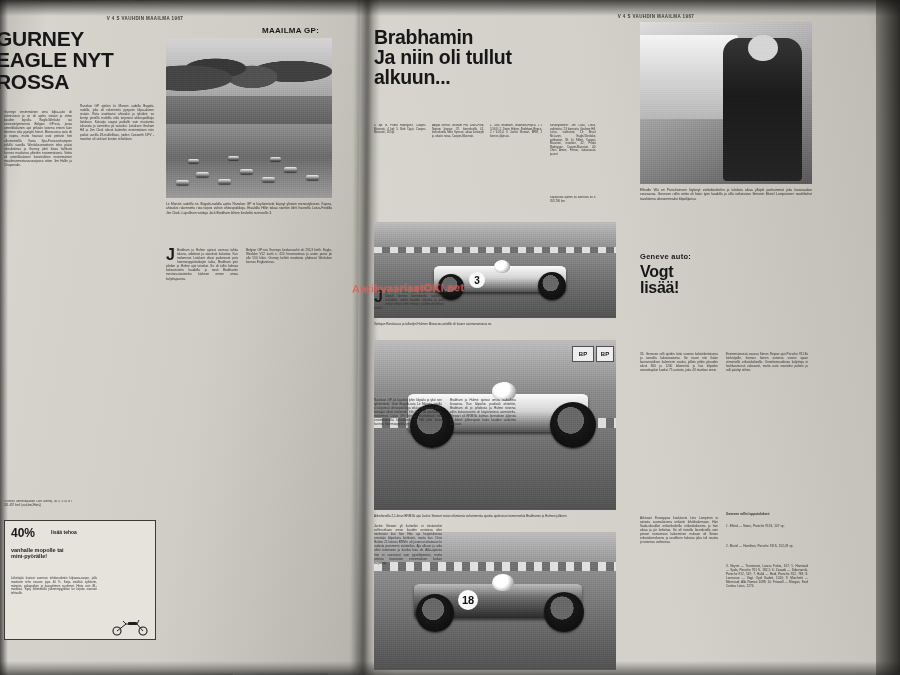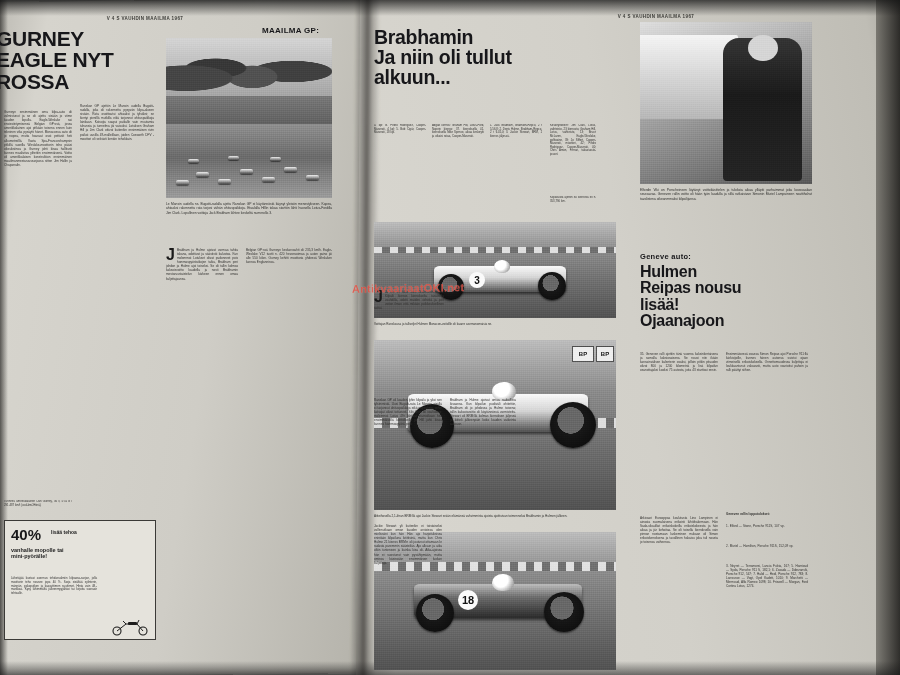--- a/index.html
+++ b/index.html
@@ -301,21 +301,21 @@
 
   <div class="col body-col" style="left:80px; top:104px; width:74px; height:430px;">Ranskan GP ajettiin Le Mansin uudella Bugatti-radalla, joka oli rakennettu pysyvän kilpa-alueen sisään. Rata osoittautui ahtaaksi ja tylsäksi; se kiertyi pienillä mutkilla eikä tarjonnut ohituspaikkoja lainkaan. Katsojia saapui paikalle vain muutamia tuhansia ja tunnelma jäi vaisuksi. Lotuksen Graham Hill ja Jim Clark ottivat kuitenkin ensimmäisen rivin paikat uusilla 49-malleillaan, joiden Cosworth DFV -moottori oli selvästi kentän tehokkain.</div>
 
   <div class="col body-col" style="left:166px; top:248px; width:72px; height:262px;">
     <span class="dropcap">J</span><span>Brabham ja Hulme ajoivat varmaa tahtia takana, odottivat ja säästivät kalustoa. Kun molemmat Lotukset olivat pudonneet pois hammaspyörävikojen takia, Brabham peri johdon ja Hulme ajoi toiseksi. Se oli tallin kolmas kaksoisvoitto kaudella ja nosti Brabhamin mestaruustaistelun kärkeen ennen omaa kuljettajaansa.</span>
   </div>
 
   <div class="col body-col" style="left:246px; top:248px; width:86px; height:400px;">Belgian GP:ssä Gurneyn keskarvauhti oli 235,3 km/h. Eagle-Weslake V12 tuotti n. 420 hevosvoimaa ja auton paino jäi alle 550 kilon. Gurney kehitti moottoria yhdessä Weslaken kanssa Englannissa.</div>
 
   <div class="ad" style="left:4px; top:520px; width:150px; height:118px;">
-    <div class="ad-head" style="position:absolute; left:6px; top:6px; font-size:15px;text-align:right;">40%</div>
+    <div class="ad-head" style="position:absolute; left:6px; top:6px; font-size:12px;text-align:right;">40%</div>
     <div class="ad-sub" style="position:absolute; left:46px; top:9px;">lisää tehoa</div>
     <div class="ad-sub" style="position:absolute; left:6px; top:26px; white-space:pre-line; font-size:5.5px;">vanhalle mopolle tai
 mini-pyörälle!</div>
     <div class="ad-body" style="position:absolute; left:6px; top:56px; width:86px; text-align:justify;">Lähetäjää kustavi asennus tehdasvalmiin kilpaosa-sarjan, jolla moottorin teho nousee jopa 40 %. Sarja sisältää sylinterin, männän, pakoputken ja kaasuttimen suuttimet. Hinta vain 48,- markkaa. Kysy lähimmältä jälleenmyyjältäsi tai kirjoita suoraan tehtaalle.</div>
     <svg class="moped" viewBox="0 0 88 40">
       <circle cx="18" cy="30" r="8" fill="none" stroke="#1d1d1c" stroke-width="2.2"></circle>
       <circle cx="70" cy="30" r="8" fill="none" stroke="#1d1d1c" stroke-width="2.2"></circle>
       <path d="M18 30 L36 16 L58 16 L70 30" fill="none" stroke="#1d1d1c" stroke-width="2"></path>
       <path d="M36 16 L30 10 M58 16 L62 8" stroke="#1d1d1c" stroke-width="2" fill="none"></path>
       <rect x="40" y="12" width="18" height="6" rx="2" fill="#1d1d1c"></rect>
@@ -388,24 +388,22 @@
     <span class="dropcap">J</span><span>Ja niin oli tullut Jack Brabhamin vuoro. Kilpaili kierros kierrokselta tasaisella vauhdilla, odotti muiden virheitä ja peri voiton ilman että mikään poikkeuksellinen sattui.</span>
   </div>
 
   <div class="col body-col" style="left:374px; top:398px; width:68px; height:122px;">Ranskan GP oli kauden lyhin kilpailu ja yksi sen tylsimmistä. Uusi Bugatti-rata Le Mansin sisällä ei tarjonnut ohituspaikkoja eikä nopeuksia, joihin katsojat olivat tottuneet. Silti lähtö oli vauhdikas: molemmat Lotus 49:t lähtivät etumatkaan heti ensimmäisellä kierroksella ja Hill johti kisaa kunnes hammaspyörä petti.</div>
   <div class="col body-col" style="left:374px; top:524px; width:68px; height:146px;">Jackie Stewart yli kuitenkin ei toistaiseksi vallinnutkaan oman kauden arvioissa olen mielissäni kun hän Hän ajo harjoituksissa enintään kilpailuna kriittisinä, mutta kun Chris Hulme 21 kierros BRM:n oli joutunut ottamaan le radasta paremmin säästeliäs. Ajo alkuun ja aika oltiin tunteneen ja kuinka kisa oli. Aika-ajoissa hän ei suostunut vain pysähtymään, mutta omissa käsissään ensimmäisen luokan kuljettaja.</div>
   <div class="col body-col" style="left:450px; top:398px; width:66px; height:114px;">Brabham ja Hulme ajoivat omaa rauhallista kisaansa. Kun kilpailun puoliväli ohitettiin, Brabham oli jo johdossa ja Hulme toisena; tallin kaksoisvoitto oli käytännössä varmistettu. Stewart oli BRM:llä kolmas kierroksen jäljessä ja kiitteli jälkeenpäin koko kauden vaikeinta autoaan.</div>
 
   <div class="col kicker" style="left:640px; top:252px; font-size:7.5px;">Geneve auto:</div>
 
   <div class="col headline" style="left:640px; top:264px; width:178px; font-size:16px;">
-    <div>Hulmen</div>
-    <div>Reipas nousu</div>
+    <div>Vogt</div>
     <div>lisää!</div>
-    <div>Ojaanajoon</div>
   </div>
 
   <div class="col body-col" style="left:640px; top:352px; width:78px; height:160px;">35. Geneven ralli ajettiin tänä vuonna kaksinkertaisena ja samalla kaksiosaisena. Se nousi niin ikään kansainvälisen kalenterin osaksi, jolloin pitkin pituuden olivat 800 ja 1200 kilometriä ja lisä kilpailun osanottajaksi kooksi 75 autosta, joita 43 starttasi ensin.</div>
   <div class="col body-col" style="left:726px; top:352px; width:82px; height:156px;">Ensimmäisessä osassa Simon Reipas ajoi Porsche 911:llä kärkisijoille, kunnes hänen autonsa suistui ojaan viimeisellä erikoiskokeella. Onnettomuudessa kuljettaja ei loukkaantunut vakavasti, mutta auto vaurioitui pahoin ja ralli päättyi siihen.</div>
   <div class="col body-col" style="left:640px; top:516px; width:78px; height:152px;">Arkivaari Eurooppaa koulutusta Lino Lampinen ei ainoata suomalaisena erikoisti lähtöhakemaan. Hän Saab-sikaulliat erikoiskokeilla erikoiskokeesta ja hän aikaa ja jär kehoitaa. Se oli toisella kierroksella vain pinnan nostamaan laskeminen mukaan oli Simon erikoiskerroksena ja tavallinen hakaisu joka tuli nousta jo toisessa vaiheessa.</div>
 
   <div class="col body-col" style="left:726px; top:512px; width:82px; height:12px; font-weight:bold;">Geneven rallin lopputulokset:</div>
   <div class="col body-col" style="left:726px; top:524px; width:82px; height:18px;">1. Elford — Stone, Porsche 911S, 107 vp.</div>
   <div class="col body-col" style="left:726px; top:544px; width:82px; height:18px;">2. Muriel — Hamilton, Porsche 911S, 152,09 vp.</div>
   <div class="col body-col" style="left:726px; top:564px; width:82px; height:106px;">3. Neyret — Terramorsi, Lancia Fulvia, 167; 5. Hanrioud — Syda, Porsche 911 S, 182,1; 6. Zasada — Dobrzanski, Porsche 912, 547; 7. Haldi — Hedi, Porsche 912, 783; 8. Larrousse — Vogt, Opel Kadett, 1010; 9. Marchetti — Mermoud, Alfa Romeo 1098; 10. Friswell — Morgan, Ford Cortina Lotus, 1274.</div>

